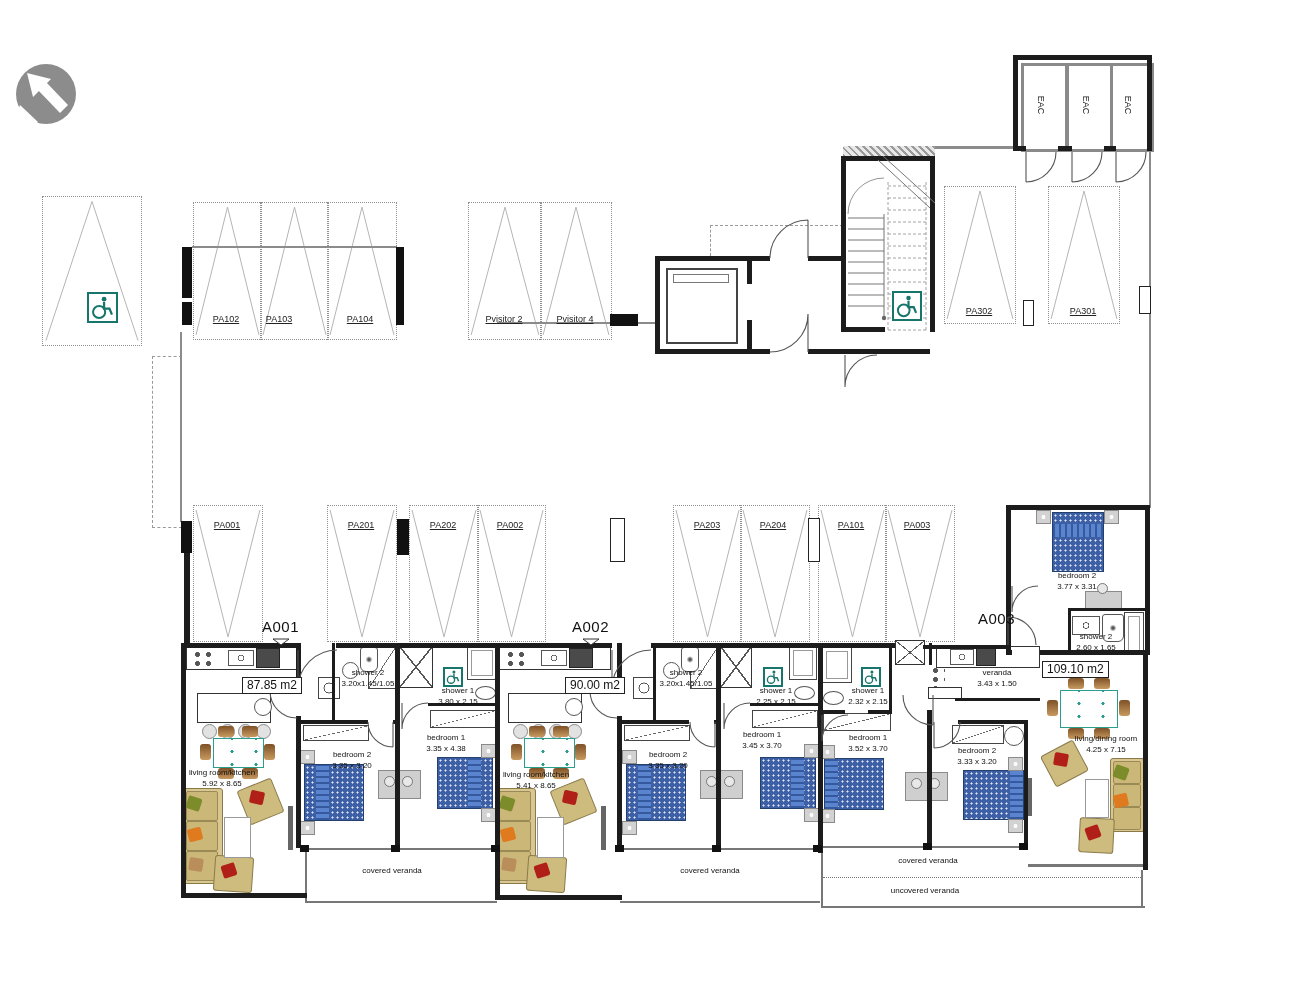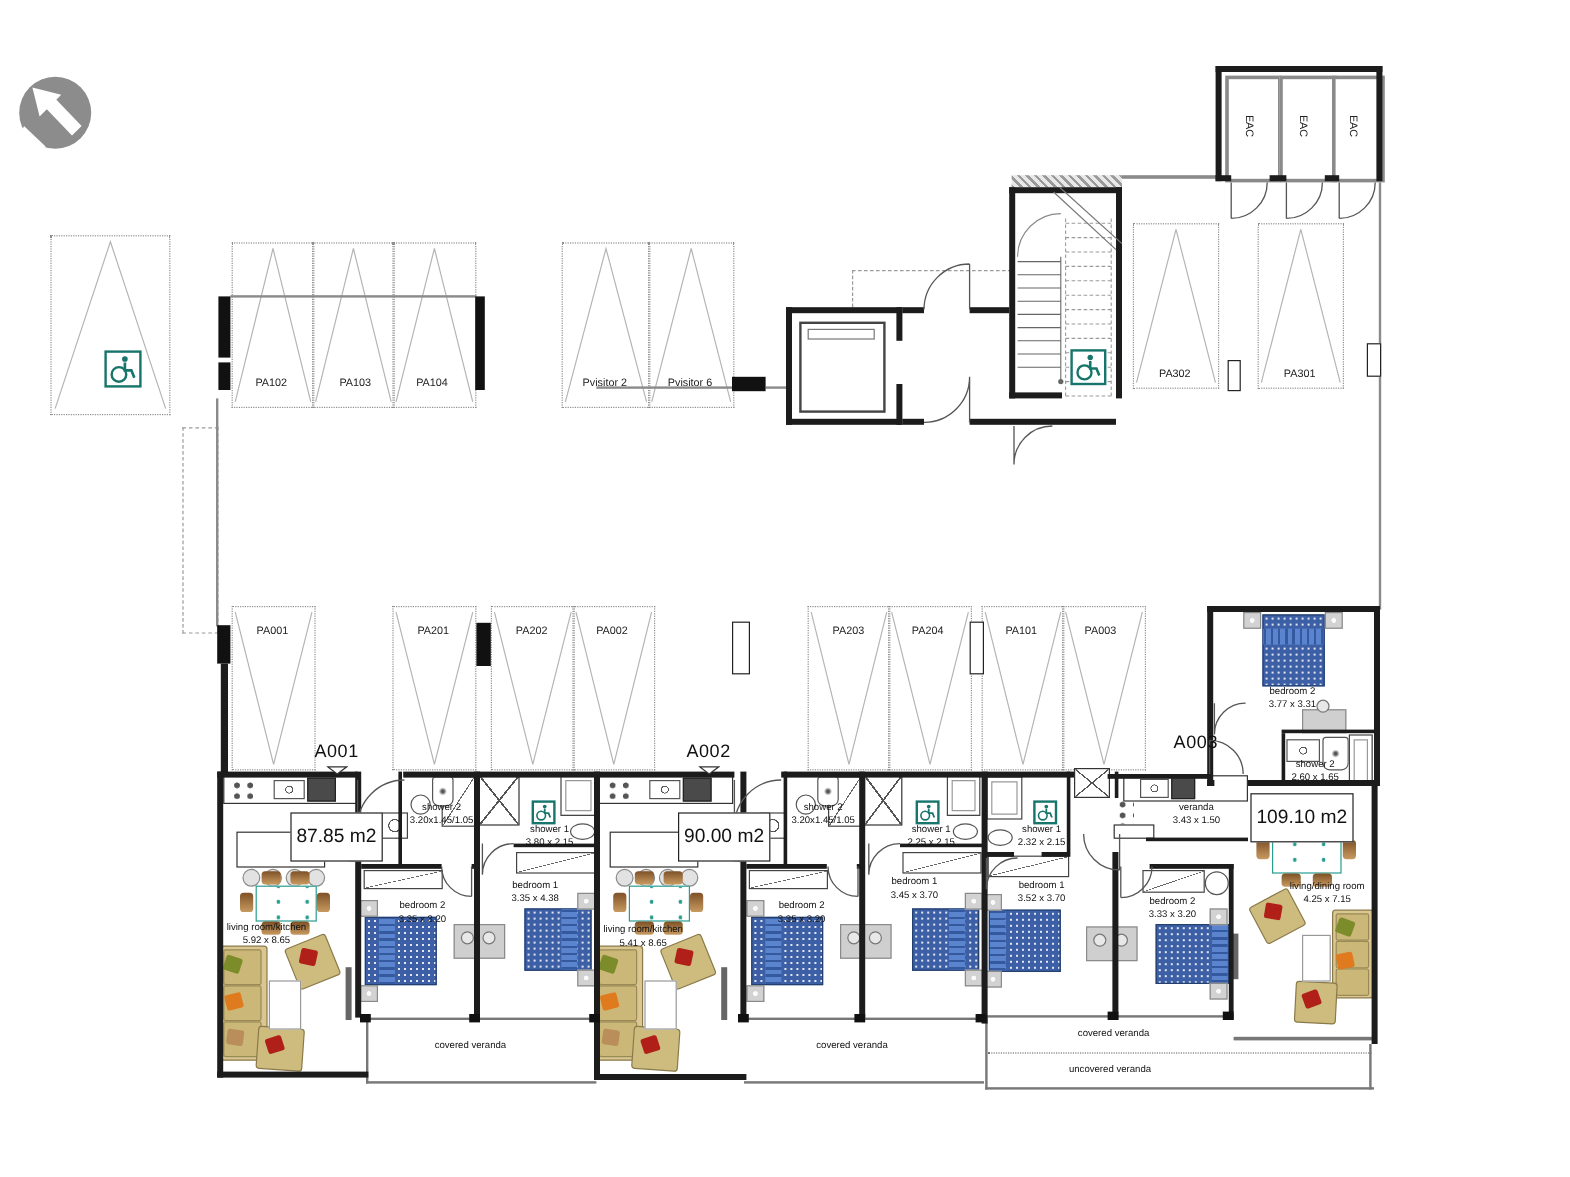--- a/index.html
+++ b/index.html
@@ -3,26 +3,26 @@
 <meta charset="utf-8">
 <style>
   html,body{margin:0;padding:0;background:#fff;}
   #plan{position:relative;width:1308px;height:981px;background:#fff;overflow:hidden;
         font-family:"Liberation Sans",sans-serif;color:#111;}
   .w{position:absolute;background:#1c1c1c;z-index:4;}
   .thin{position:absolute;background:#8b8b8b;z-index:3;}
   .stall{position:absolute;border:1px dotted #8f8f8f;z-index:1;}
   .stall svg{position:absolute;left:0;top:0;width:100%;height:100%;}
   .stall polyline{fill:none;stroke:#b5b5b5;stroke-width:1;vector-effect:non-scaling-stroke;}
-  .plabel{position:absolute;font-size:9px;color:#222;white-space:nowrap;transform:translateX(-50%);z-index:6;}
+  .plabel{position:absolute;font-size:9px;color:#222;white-space:nowrap;transform:translateX(-50%);z-index:6;text-decoration:underline;}
   .rlabel{position:absolute;font-size:8px;line-height:1.35;color:#111;text-align:center;
           transform:translateX(-50%);white-space:nowrap;z-index:6;}
   .rlabel span{display:block;}
-  .area{position:absolute;border:1.5px solid #222;background:#fff;font-size:16px;
-        padding:12px 4px;line-height:15px;z-index:7;white-space:nowrap;}
+  .area{position:absolute;border:1.5px solid #222;background:#fff;font-size:12px;
+        padding:0 4px;line-height:15px;z-index:7;white-space:nowrap;}
   .apt{position:absolute;font-size:15px;letter-spacing:.5px;color:#111;z-index:7;white-space:nowrap;}
   .tri{position:absolute;z-index:7;}
   .dash{position:absolute;z-index:2;}
   .col{position:absolute;background:#fff;border:1.5px solid #222;z-index:4;}
   .colf{position:absolute;background:#111;z-index:4;}
   .bed{position:absolute;background:#3d5fa5;border:1px solid #24406f;z-index:2;
        background-image:radial-gradient(circle 1px,rgba(255,255,255,.85) .8px,transparent 1.3px);background-size:5px 5px;}
   .bband{position:absolute;background:#5b84cf;background-image:repeating-linear-gradient(0deg,#35599e 0 2px,#5b84cf 2px 6px);}
   .bbandh{position:absolute;background:#5b84cf;background-image:repeating-linear-gradient(90deg,#35599e 0 2px,#5b84cf 2px 6px);}
   .nstand{position:absolute;width:13px;height:12px;background:#d2d2d2;border:1px solid #8a8a8a;z-index:2;
@@ -103,35 +103,35 @@
     <svg viewBox="0 0 100 100" preserveAspectRatio="none">
         <polyline points="3,97 50,3 97,97"></polyline>
       </svg>
   </div>
   <div class="stall" style="left:327px;top:202px;width:68px;height:136px">
     <svg viewBox="0 0 100 100" preserveAspectRatio="none">
         <polyline points="3,97 50,3 97,97"></polyline>
       </svg>
   </div>
   <span class="plabel" style="left:226px;top:314px">PA102</span>
-  <span class="plabel" style="left:296px;top:314px">PA103</span>
+  <span class="plabel" style="left:279px;top:314px">PA103</span>
   <span class="plabel" style="left:360px;top:314px">PA104</span>
 
   <div class="stall" style="left:468px;top:202px;width:72px;height:136px">
     <svg viewBox="0 0 100 100" preserveAspectRatio="none">
         <polyline points="3,97 50,3 97,97"></polyline>
       </svg>
   </div>
   <div class="stall" style="left:540px;top:202px;width:70px;height:136px">
     <svg viewBox="0 0 100 100" preserveAspectRatio="none">
         <polyline points="3,97 50,3 97,97"></polyline>
       </svg>
   </div>
   <span class="plabel" style="left:504px;top:314px">Pvisitor 2</span>
-  <span class="plabel" style="left:575px;top:314px">Pvisitor 6</span>
+  <span class="plabel" style="left:575px;top:314px">Pvisitor 4</span>
 
   <div class="stall" style="left:944px;top:186px;width:70px;height:136px">
     <svg viewBox="0 0 100 100" preserveAspectRatio="none">
         <polyline points="3,97 50,3 97,97"></polyline>
       </svg>
   </div>
   <div class="stall" style="left:1048px;top:186px;width:70px;height:136px">
     <svg viewBox="0 0 100 100" preserveAspectRatio="none">
         <polyline points="3,97 50,3 97,97"></polyline>
       </svg>

